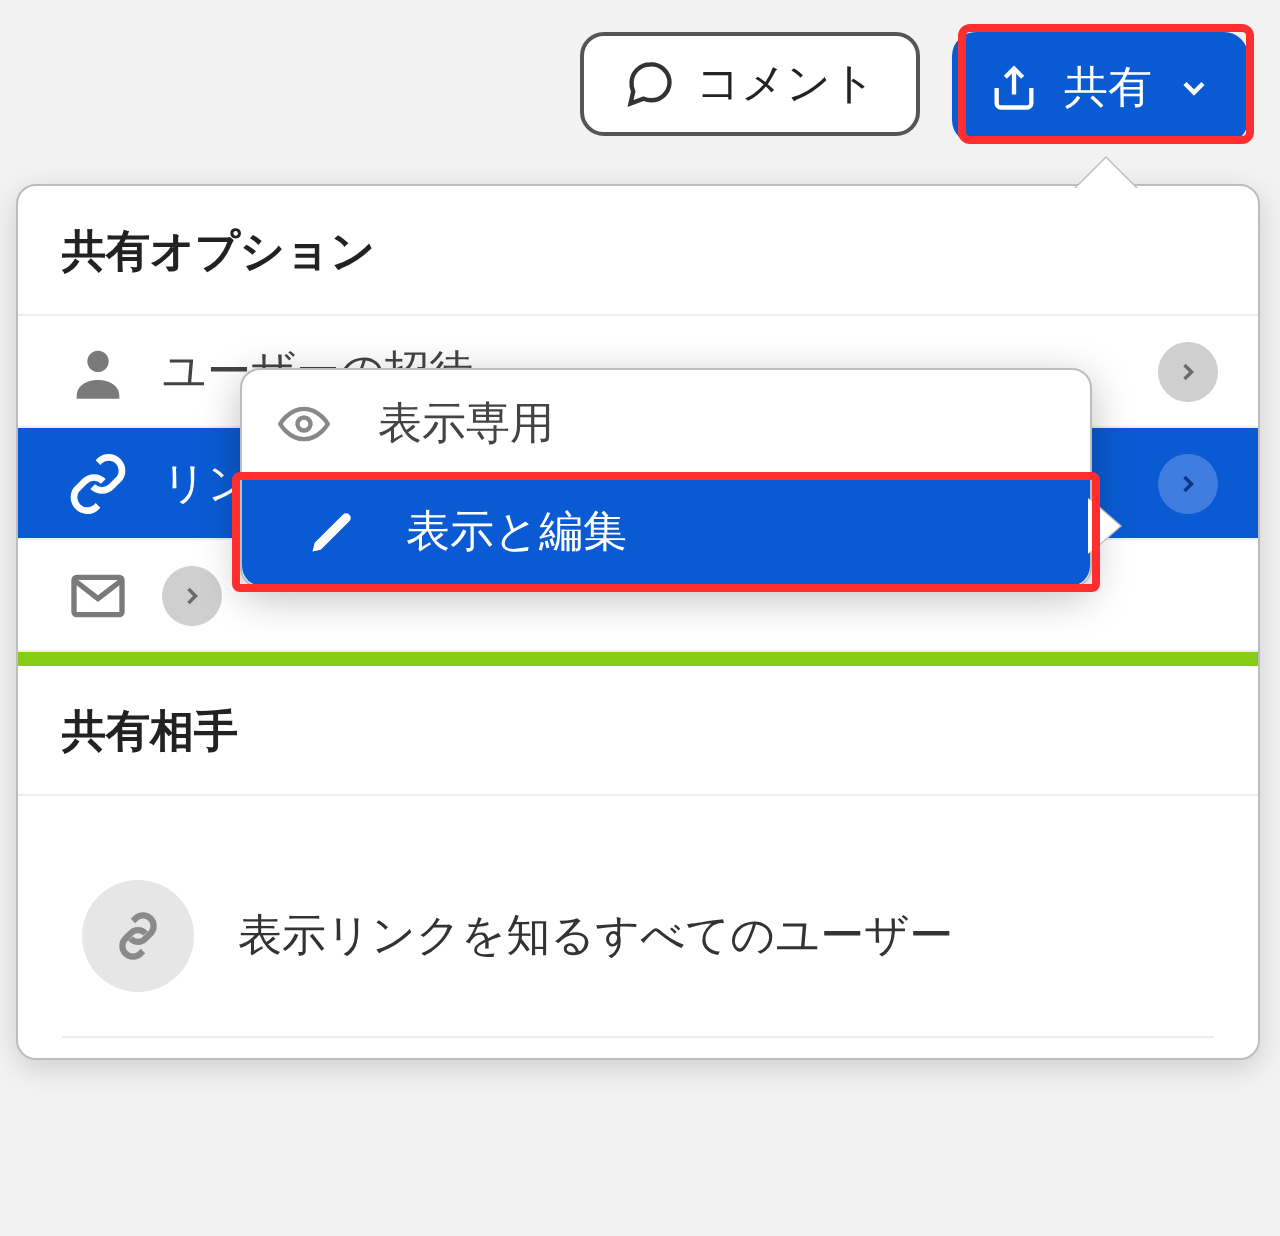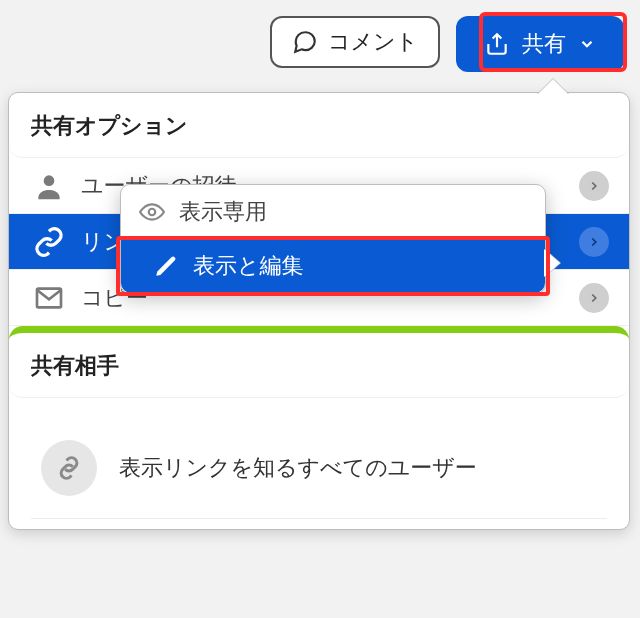--- a/index.html
+++ b/index.html
@@ -30,21 +30,21 @@
     background: #fff;
     display: flex;
     align-items: center;
     gap: 10px;
     font-size: 22px;
     color: #222;
   }
   .pill .ic { width: 26px; height: 26px; display: block; }
   .share-btn {
     height: 56px;
-    padding: 0 28px;
+    padding: 0 18px;
     border-radius: 12px;
     background: #0a5bd3;
     color: #fff;
     display: flex;
     align-items: center;
     gap: 12px;
     font-size: 22px;
   }
   .share-btn .ic { width: 26px; height: 26px; display: block; }
   .hl-share {
@@ -76,21 +76,20 @@
     border-right: 16px solid transparent;
     border-bottom: 16px solid #fff;
     filter: drop-shadow(0 -1px 0 #bdbdbd);
   }
   .section-title {
     padding: 18px 22px 16px;
     font-size: 22px;
     font-weight: 700;
     color: #222;
     border-bottom: 1px solid #eee;
-    border-radius: 14px;
   }
   .row {
     display: flex;
     align-items: center;
     height: 56px;
     padding: 0 20px 0 24px;
     gap: 16px;
     color: #444;
     font-size: 22px;
     border-bottom: 1px solid #eee;
@@ -151,21 +150,21 @@
     border-top: 14px solid transparent;
     border-bottom: 14px solid transparent;
     border-left: 16px solid #fff;
     filter: drop-shadow(1px 0 0 #bdbdbd);
   }
   .fo-row {
     display: flex;
     align-items: center;
     height: 54px;
     padding: 0 18px;
-    gap: 14px;
+    gap: 24px;
     font-size: 22px;
     color: #444;
     border-bottom: 1px solid #eee;
   }
   .fo-row:last-child { border-bottom: none; border-radius: 0 0 10px 10px; padding-left: 32px; }
   .fo-row:first-child { border-radius: 10px 10px 0 0; }
   .fo-row.sel {
     background: #0a5bd3;
     color: #fff;
   }
@@ -241,21 +240,20 @@
         </span>
     </div>
 
     <div class="row">
       <span class="lead">
         <svg viewBox="0 0 24 24" fill="none" stroke="currentColor" stroke-width="2">
             <rect x="3" y="5" width="18" height="14" rx="1"></rect>
             <polyline points="3 6 12 13 21 6"></polyline>
           </svg>
       </span>
-      <span class="label">コピー</span>
       <span class="chev">
           <svg viewBox="0 0 24 24" fill="none" stroke-width="3">
             <polyline points="9 6 15 12 9 18"></polyline>
           </svg>
         </span>
     </div>
 
     <div class="section-title" style="border-top:7px solid #84cc16;">共有相手</div>
 
     <div class="sharewith">

